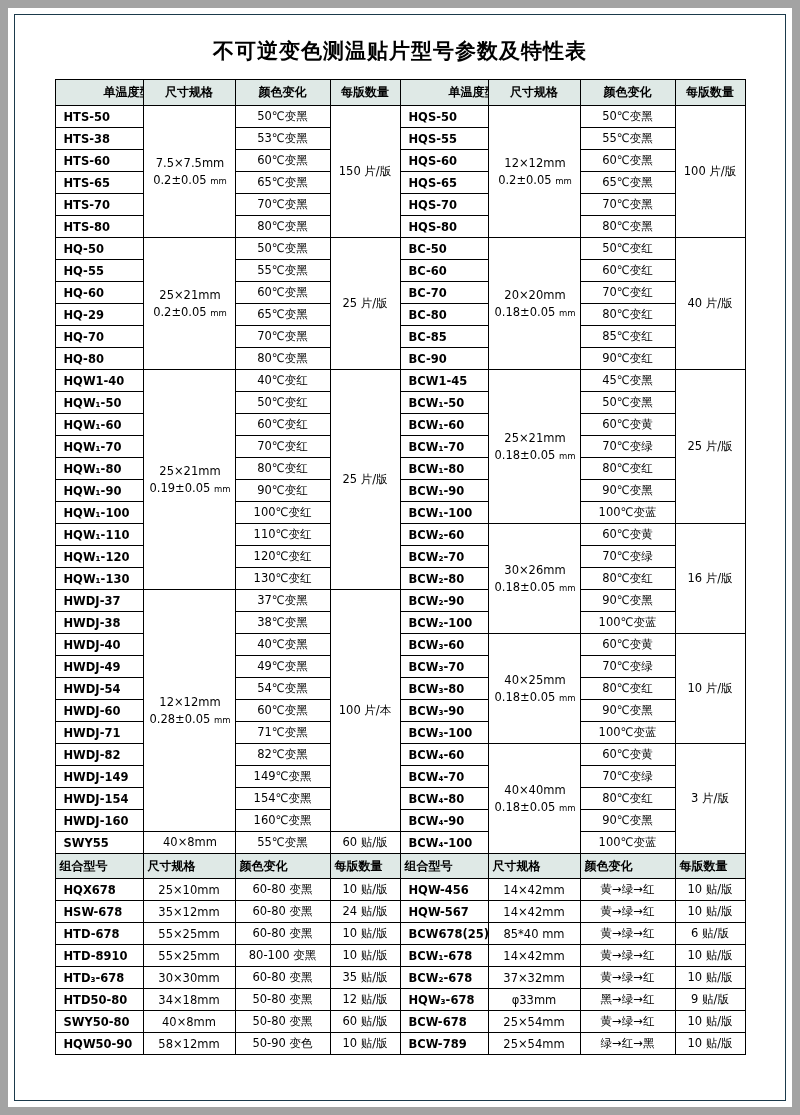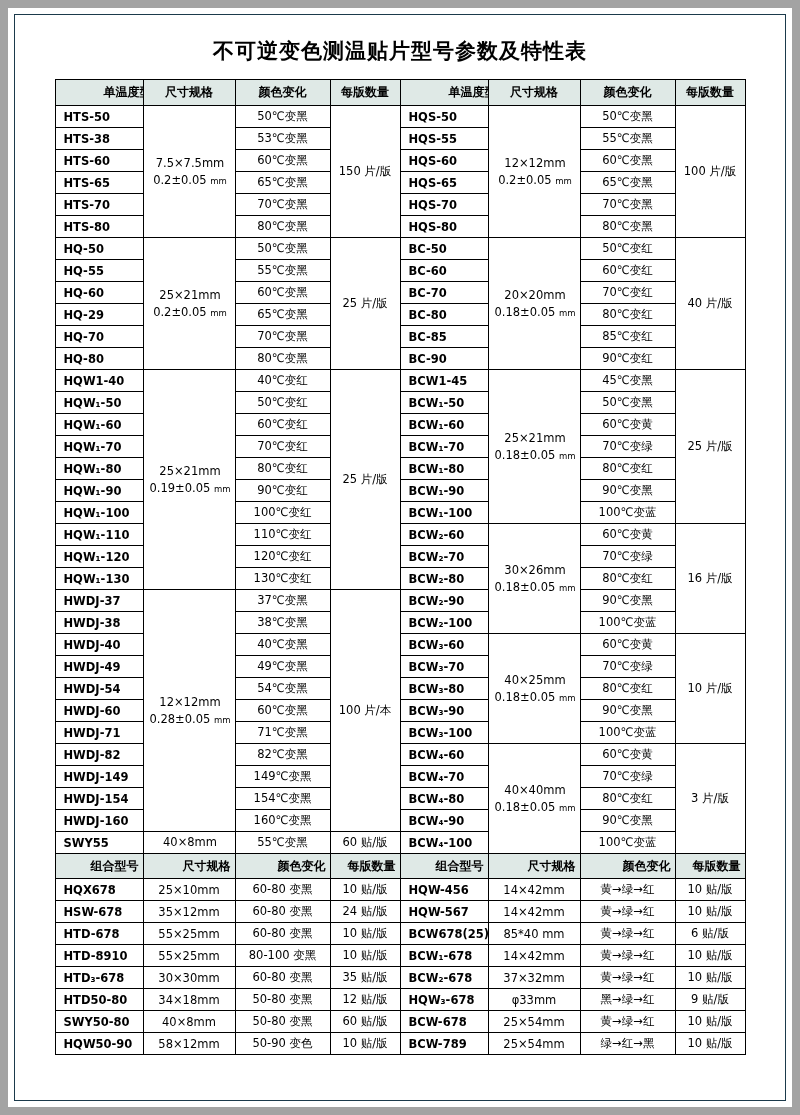--- a/index.html
+++ b/index.html
@@ -50,21 +50,21 @@
     background:#dfe9e6;
     font-weight:bold;
     text-align:center;
     font-size:12px;
     height:26px;
   }
   .model{font-weight:bold;text-align:left;padding-left:8px;}
   .ctr{text-align:center;}
   .spec{text-align:center;padding-left:6px;line-height:1.45;}
   .small{font-size:8.5px;}
-  .grp-head td{background:#dfe9e6;font-weight:bold;text-align:right;font-size:12px;height:25px;}
+  .grp-head td{background:#dfe9e6;font-weight:bold;text-align:left;font-size:12px;height:25px;}
   .note{
     margin:14px 30px 0 46px;
     font-size:13px;
     font-weight:bold;
     letter-spacing:.5px;
   }
   .w1{width:88px;padding-left:48px;}
   .w2{width:92px;}
   .w3{width:95px;}
   .w4{width:70px;}

